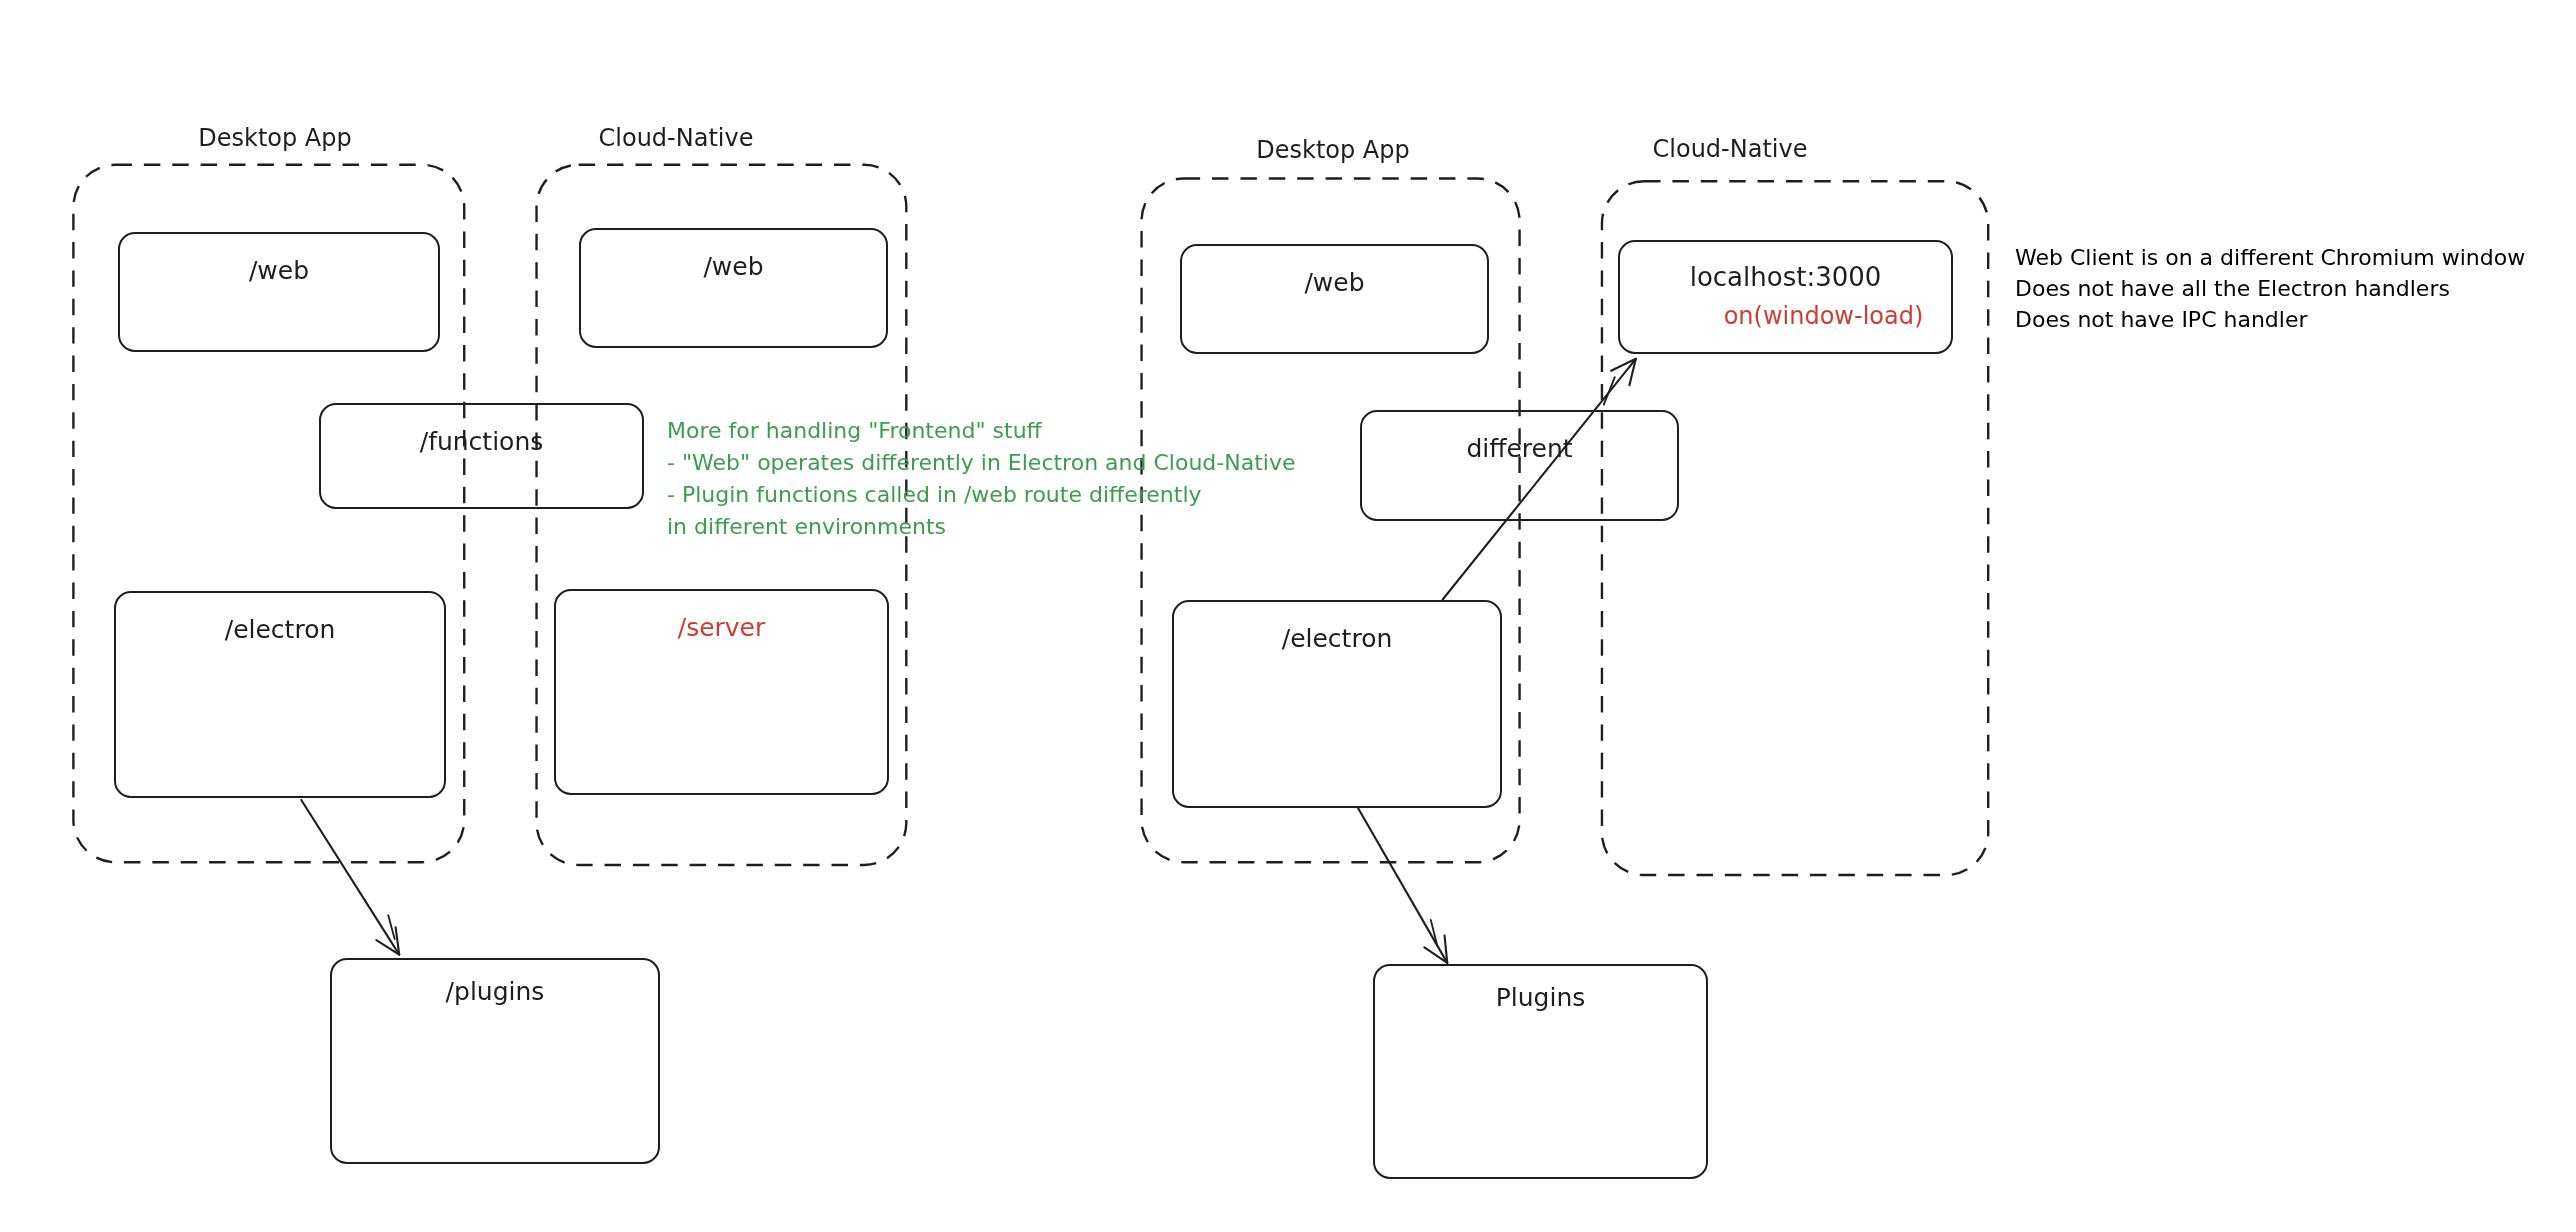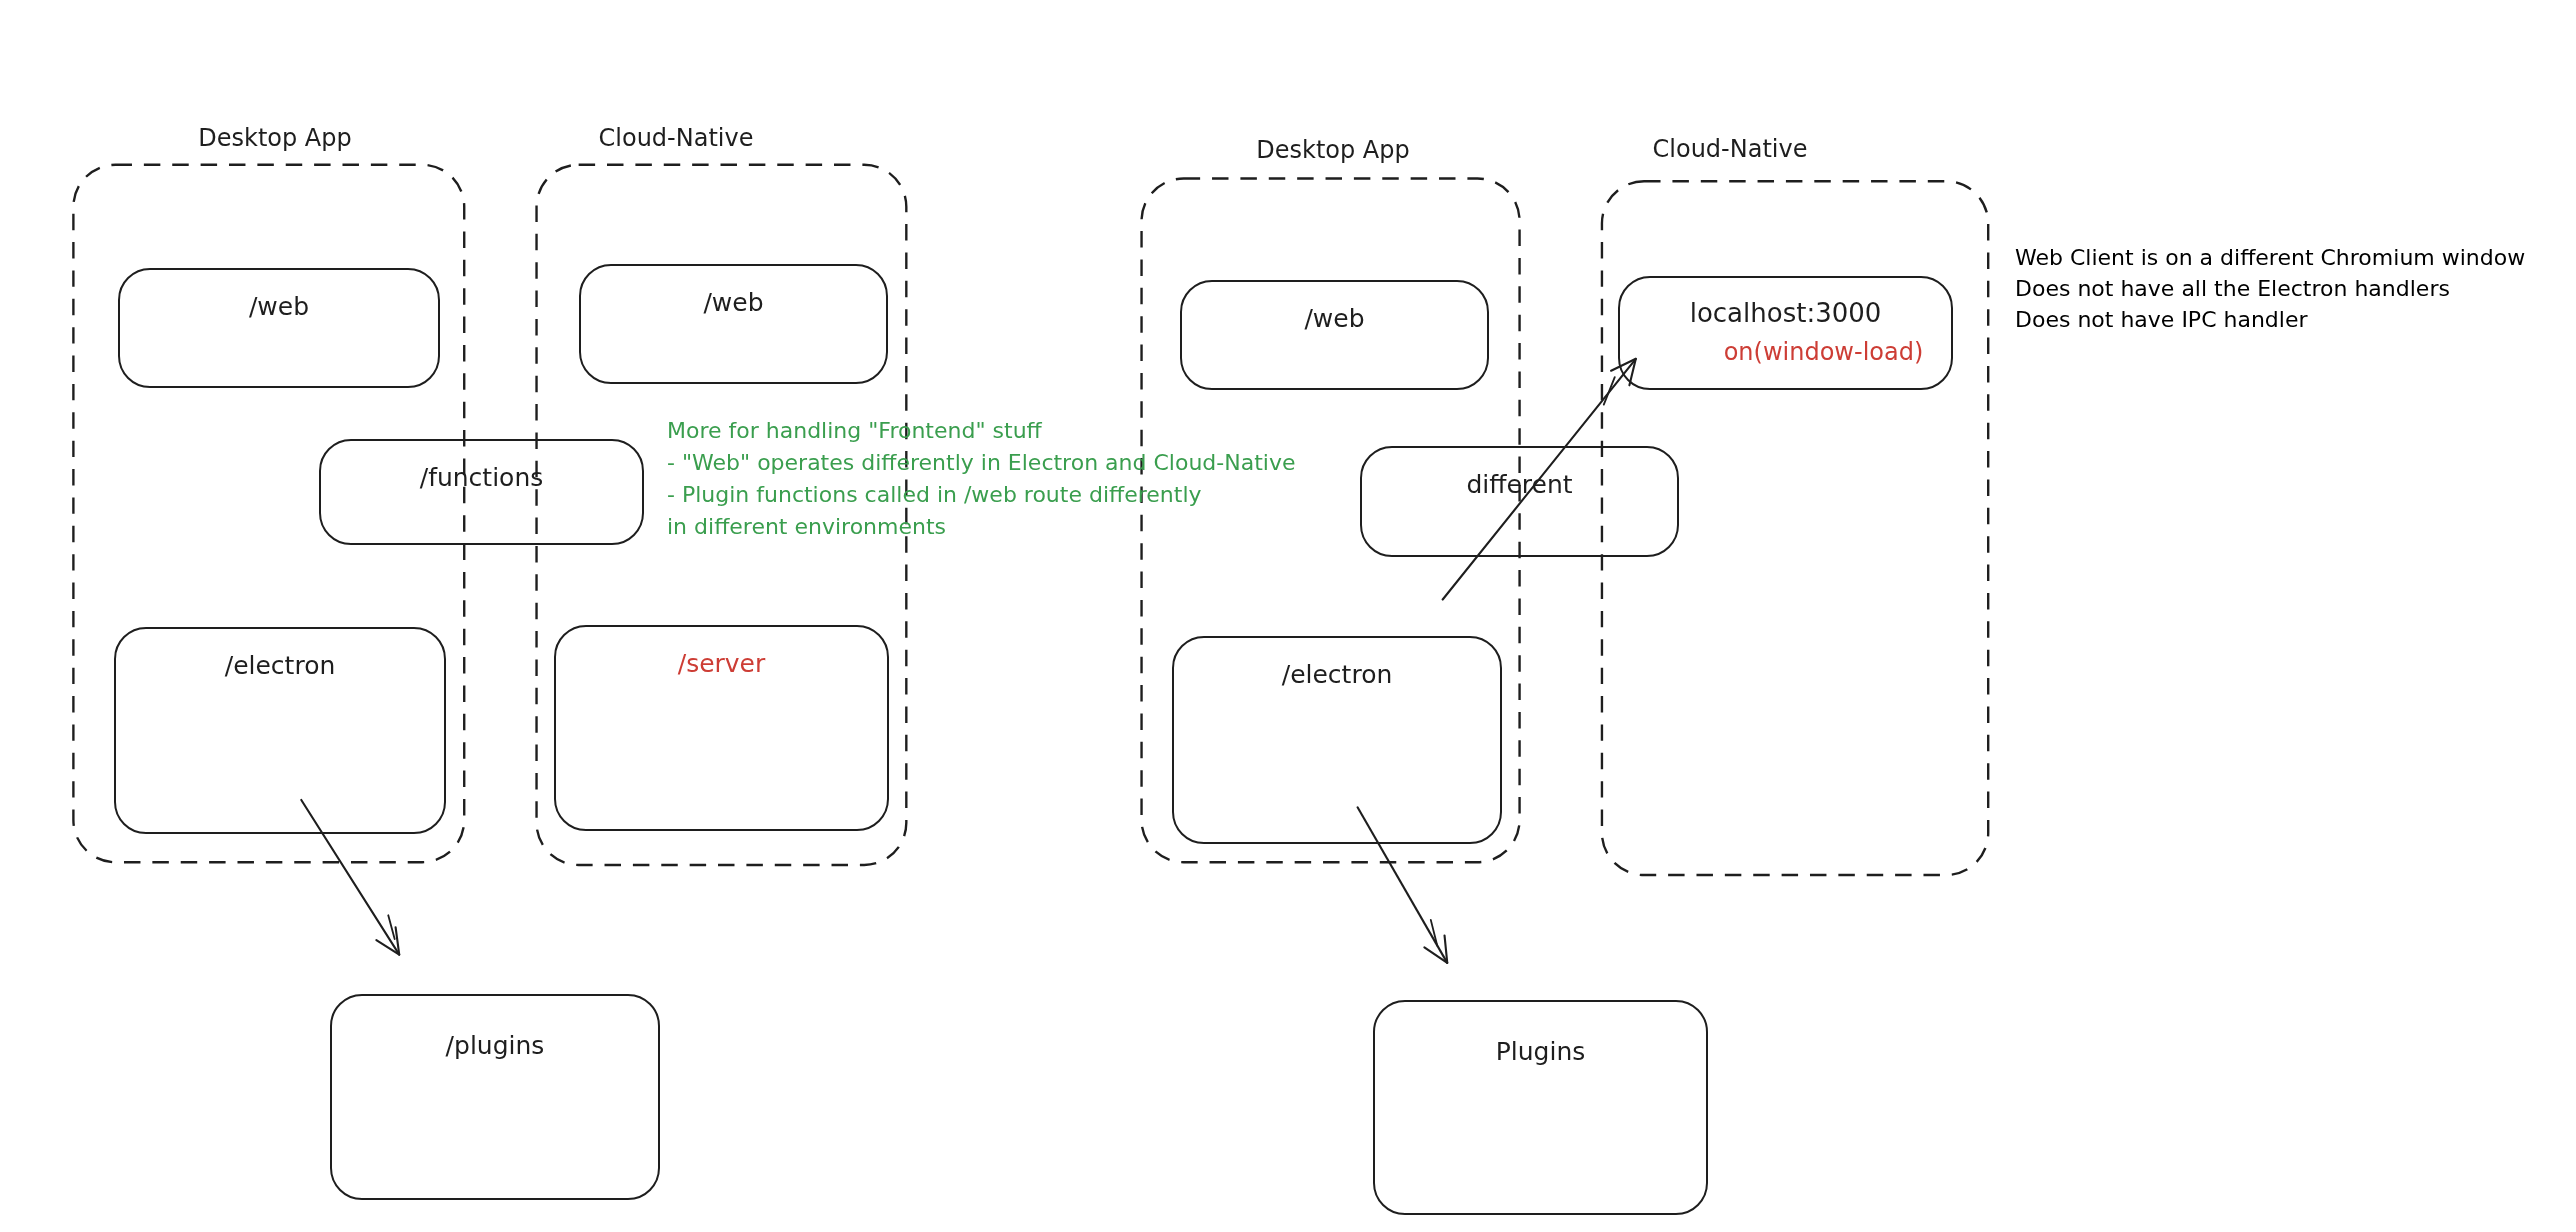--- a/index.html
+++ b/index.html
@@ -18,35 +18,34 @@
   }
   .arrows-layer {
     position: absolute;
     left: 0;
     top: 0;
     pointer-events: none;
   }
   .node-box {
     position: absolute;
     border: 2.3px solid #1e1e1e;
-    border-radius: 32px;
+    border-radius: 17px;
     background: transparent;
     box-sizing: border-box;
-    margin-top: 36px;
   }
   .node-label {
     text-align: center;
     font-size: 25px;
     line-height: 1.2;
     color: #1e1e1e;
     white-space: nowrap;
   }
   .pad-sm { padding-top: 22px; }
   .pad-md { padding-top: 22px; }
-  .pad-lg { padding-top: 35px; }
+  .pad-lg { padding-top: 17px; }
   .group-label {
     position: absolute;
     width: 238px;
     text-align: center;
     font-size: 24px;
     color: #1e1e1e;
     white-space: nowrap;
   }
   .note {
     position: absolute;

